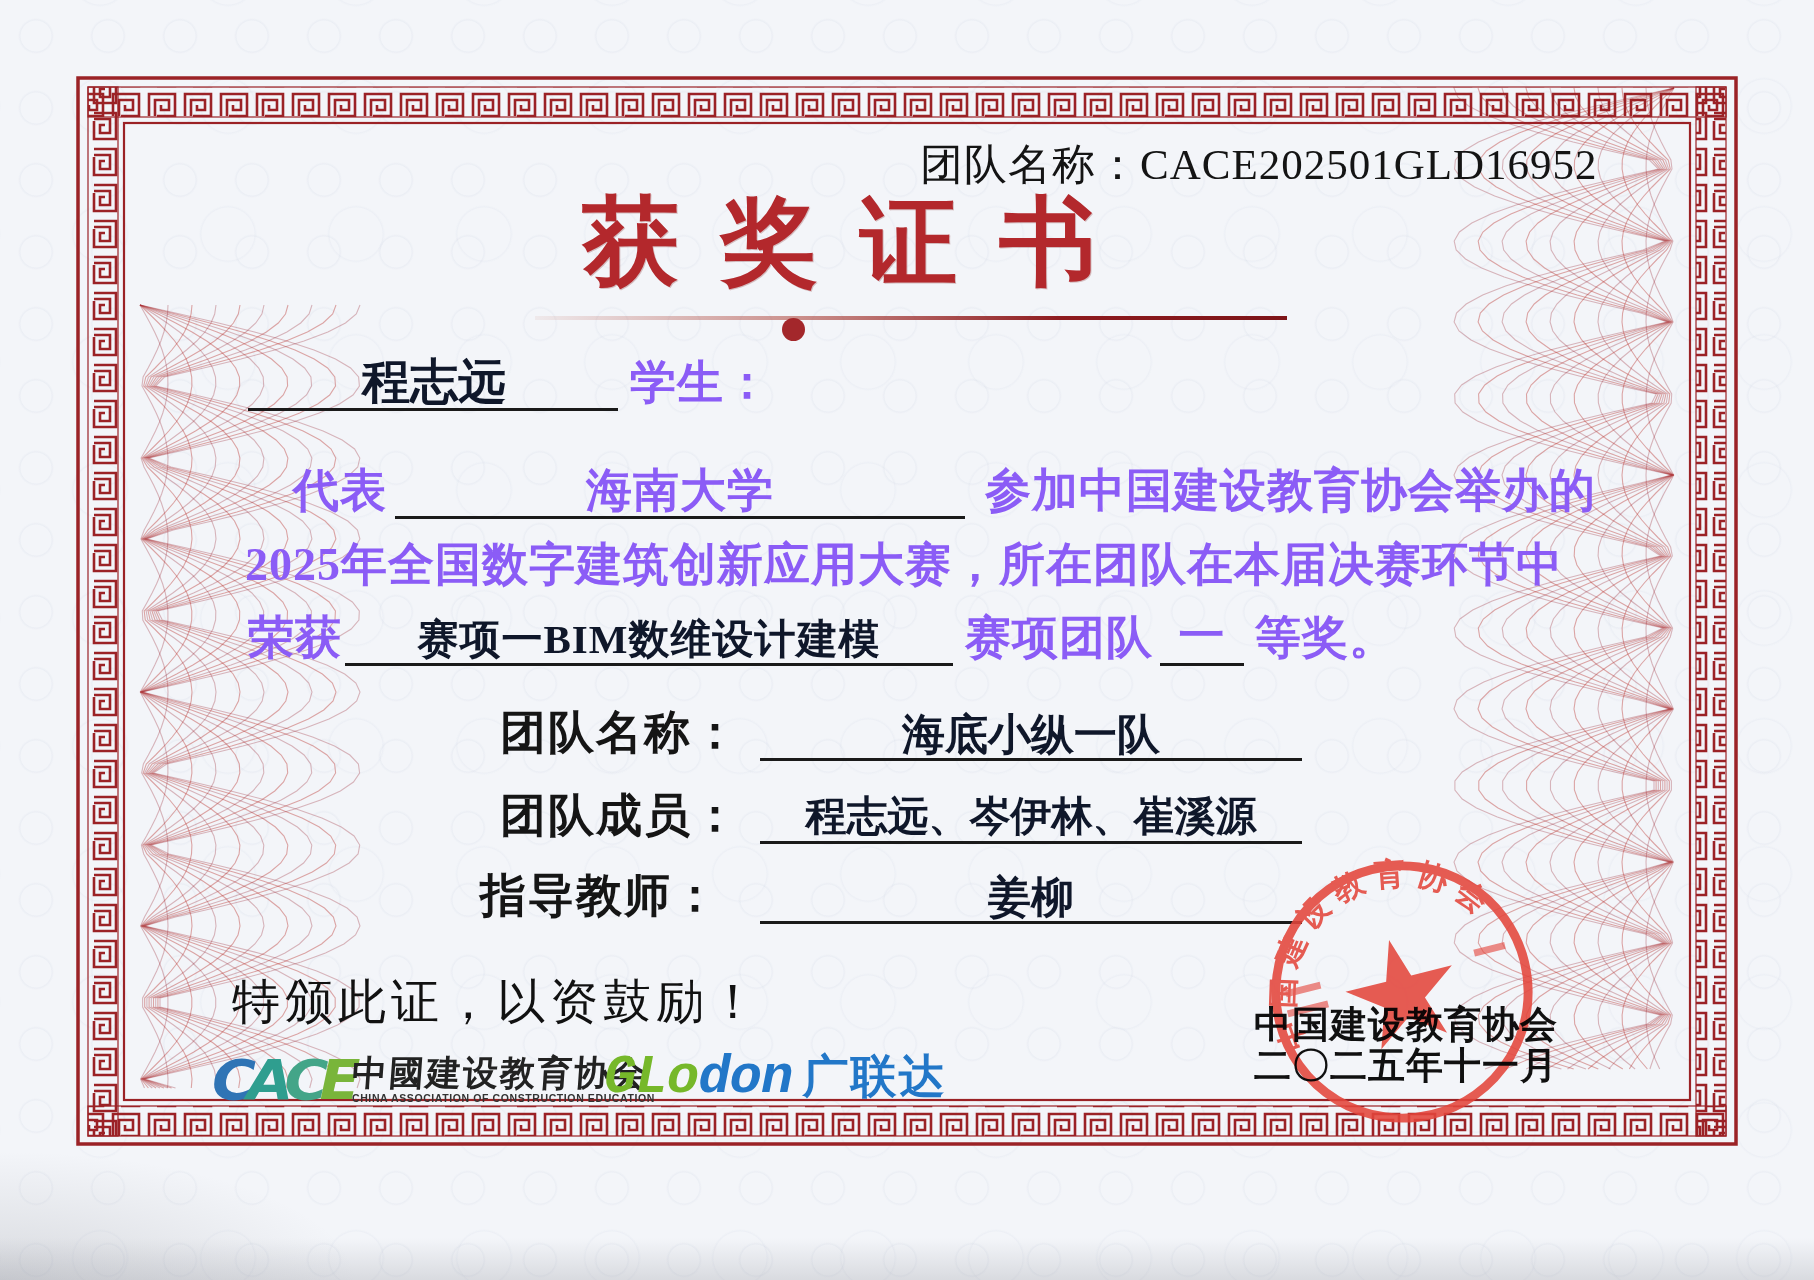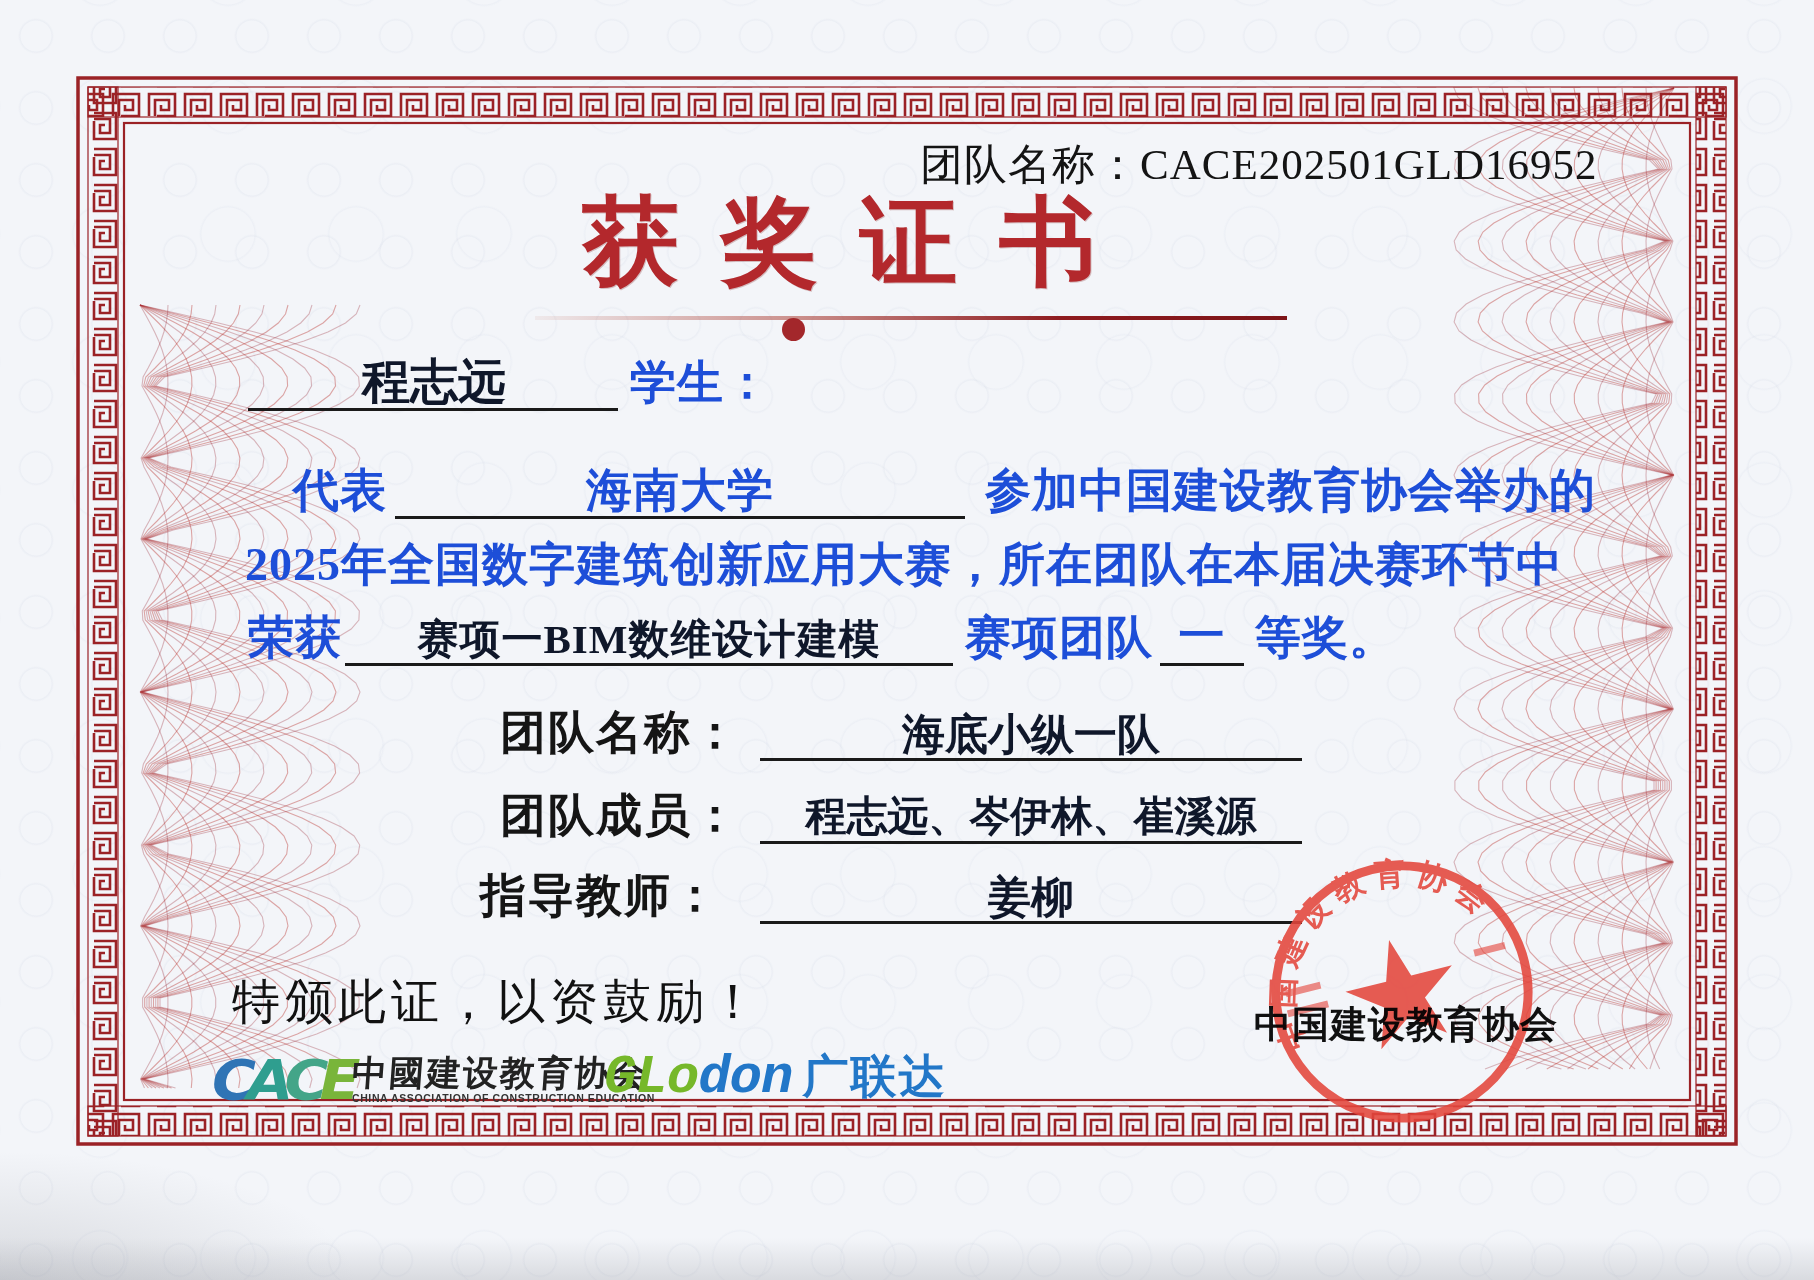--- a/index.html
+++ b/index.html
@@ -19,21 +19,21 @@
   .value-center{position:absolute;text-align:center;font-weight:bold;color:#0f172a;}
   
   .serial{left:920px;top:136px;font-size:43px;color:#141414;letter-spacing:1px;}
   
   .cert-title{left:582px;top:178px;font-size:97px;font-weight:bold;color:#b3282c;
     letter-spacing:42px;text-shadow:1px 1px 0 rgba(120,20,20,.25);}
   .title-rule{left:535px;top:316px;width:752px;height:4px;
     background:linear-gradient(90deg, rgba(186,94,74,.08), rgba(170,60,50,.55) 35%, #8e1b1f 70%, #7d1418);}
   .title-dot{left:782px;top:318px;width:23px;height:23px;border-radius:50%;background:#a3272b;}
   
-  .bodytxt{font-size:46px;font-weight:bold;color:#1d4ed8;letter-spacing:1px;}
+  .bodytxt{font-size:46px;font-weight:bold;color:#8b5cf6;letter-spacing:1px;}
   .name-txt{font-size:48px;}
   .label-txt{font-size:46px;font-weight:bold;color:#151515;letter-spacing:2px;}
   .closing-txt{left:232px;top:970px;font-size:48px;font-weight:normal;color:#111;letter-spacing:5px;}
   
   .cace-mark{left:212px;top:1050px;font-family:"DejaVu Sans","Liberation Sans",sans-serif;
     font-style:italic;font-weight:bold;font-size:60px;letter-spacing:-9px;line-height:60px;}
   .cace-mark span{display:inline-block;transform:scaleY(.92);}
   .cace-c1{color:#2f74b5;} .cace-a{color:#2f9e8f;} .cace-c2{color:#43a588;} .cace-e{color:#79b53a;}
   .cace-cn{left:352px;top:1050px;font-size:35px;font-weight:bold;color:#222;letter-spacing:2px;
     transform:skewX(-4deg);}
@@ -187,16 +187,17 @@
     <g fill="#e4463c" opacity=".7">
       <rect x="-114" y="-30" width="36" height="7"></rect>
       <rect x="-117" y="-10" width="42" height="7"></rect>
       <rect x="80" y="-24" width="32" height="7"></rect>
     </g>
   </g>
 </svg>
 
 <div class="abs issuer nowrap">
   <div>中国建设教育协会</div>
+  <div>二〇二五年十一月</div>
 </div>
 
 <div class="abs corner-shadow"></div>
 <div class="abs photo-bottom"></div>
 
 </body></html>

